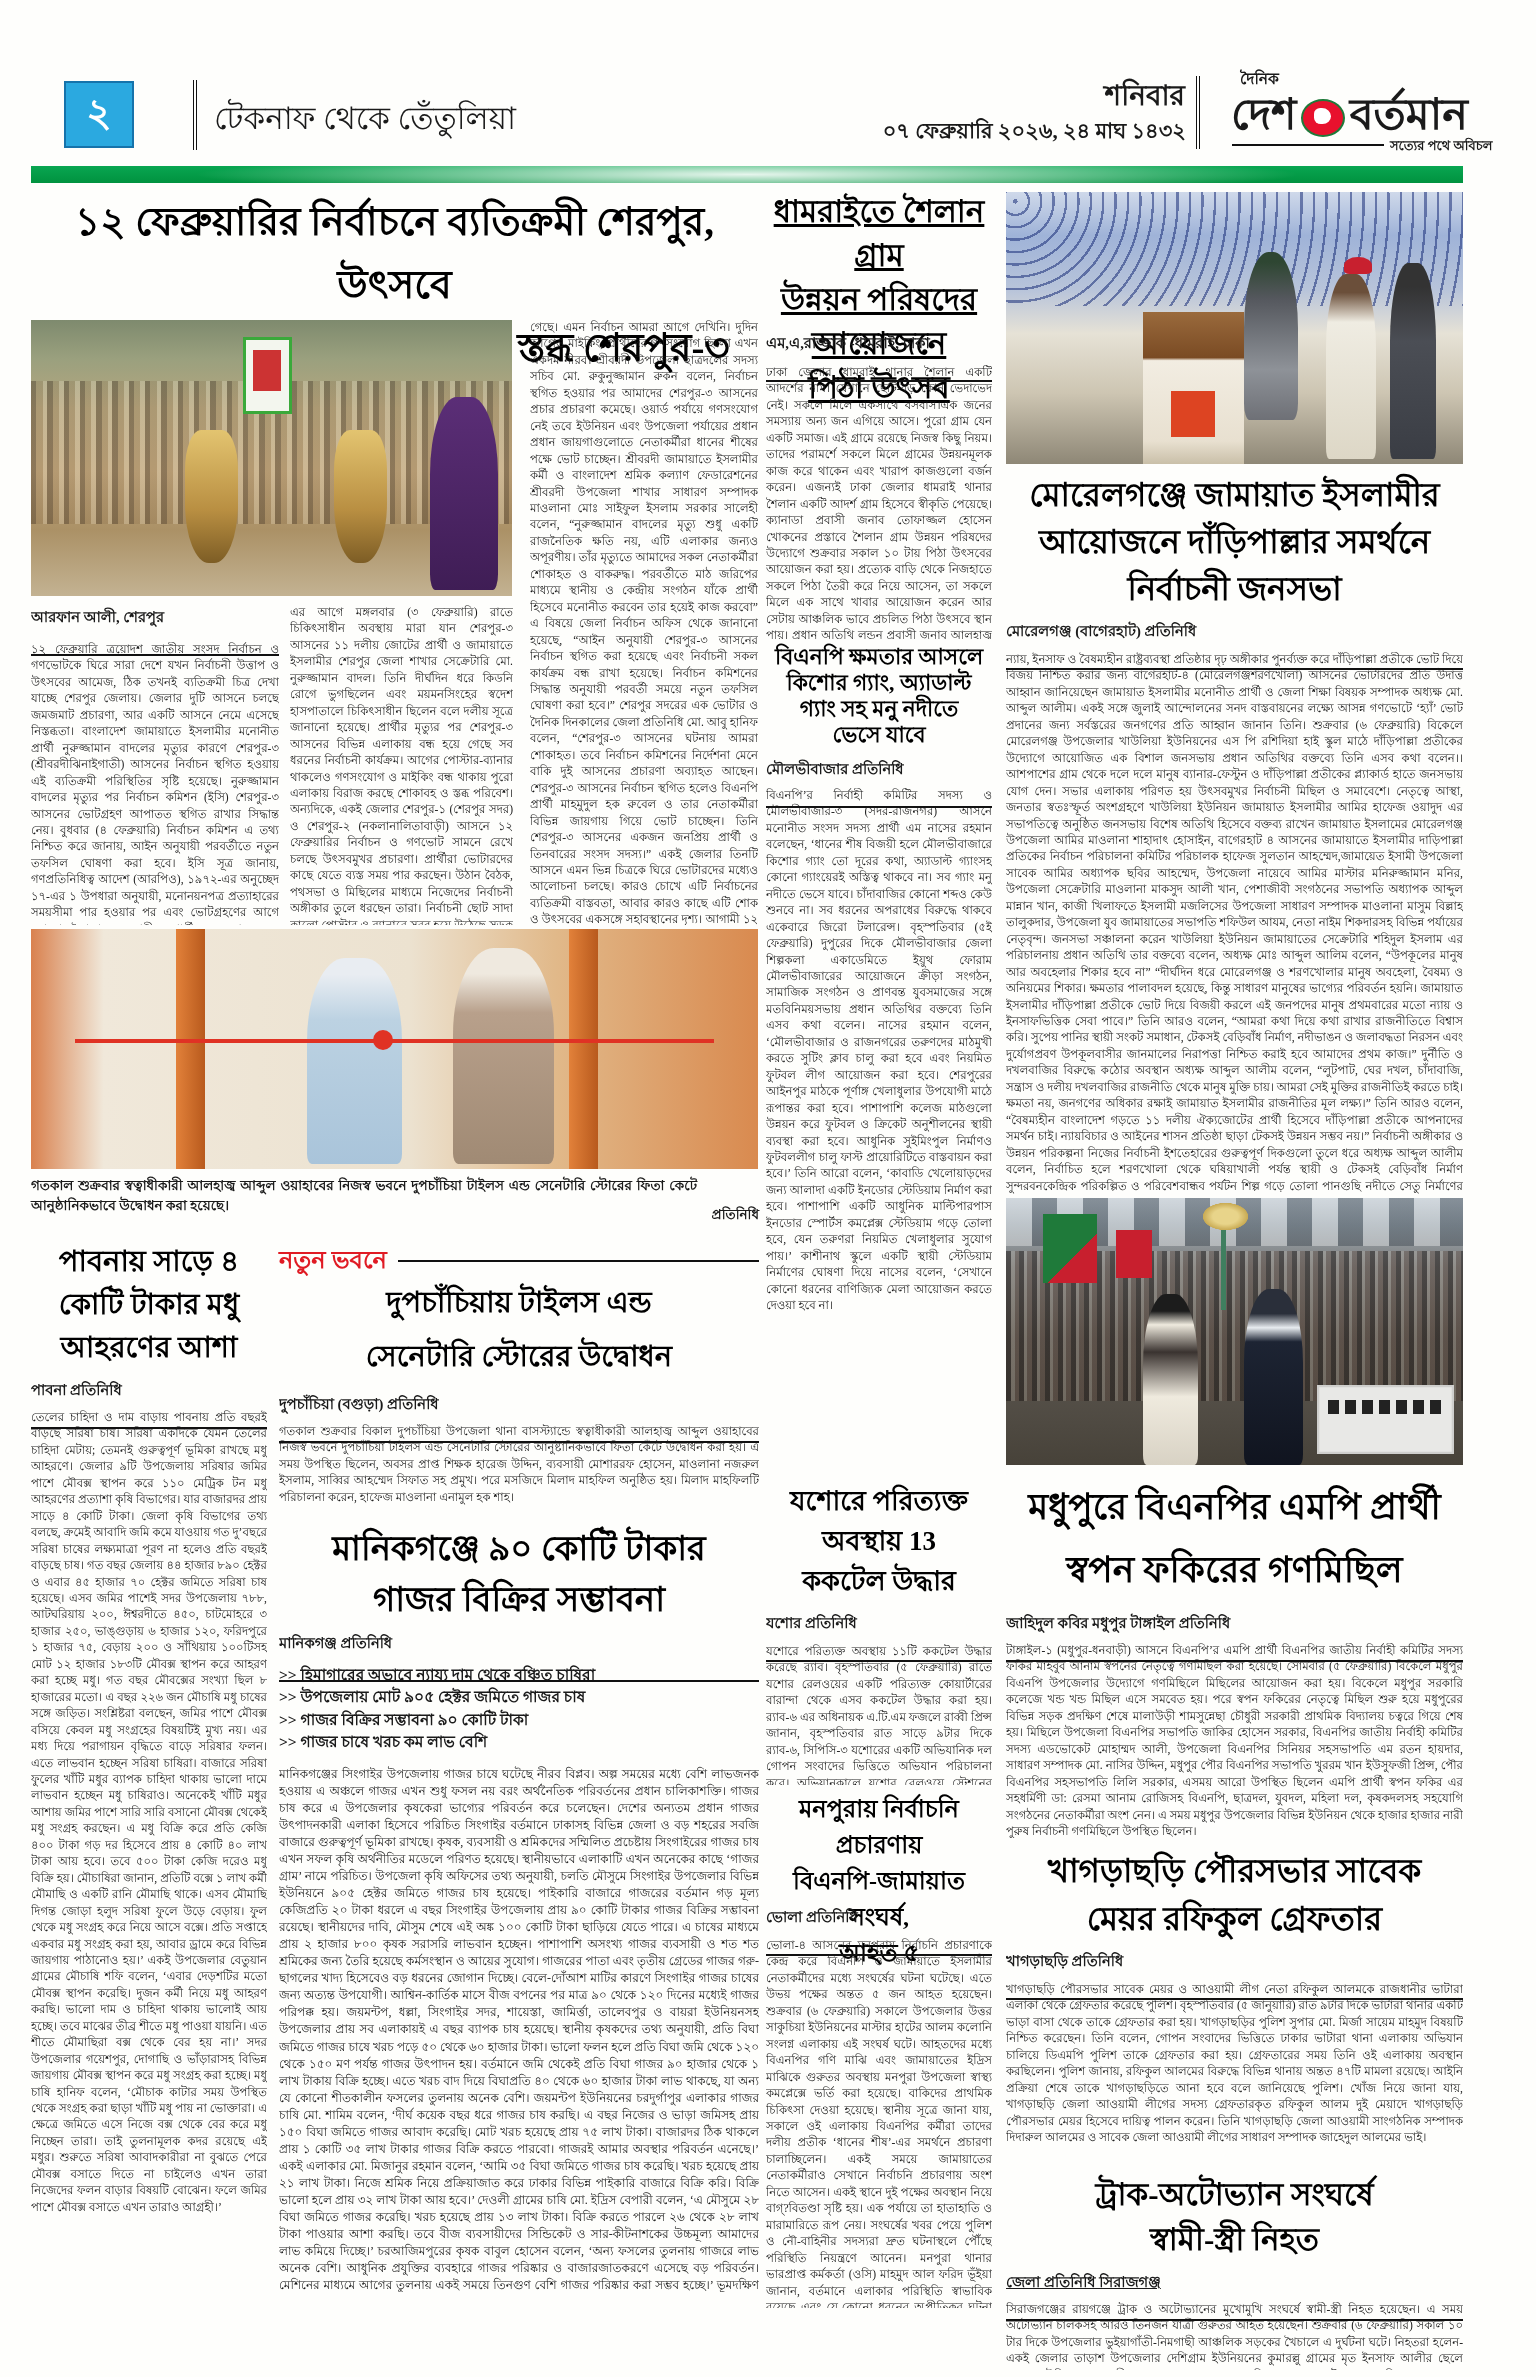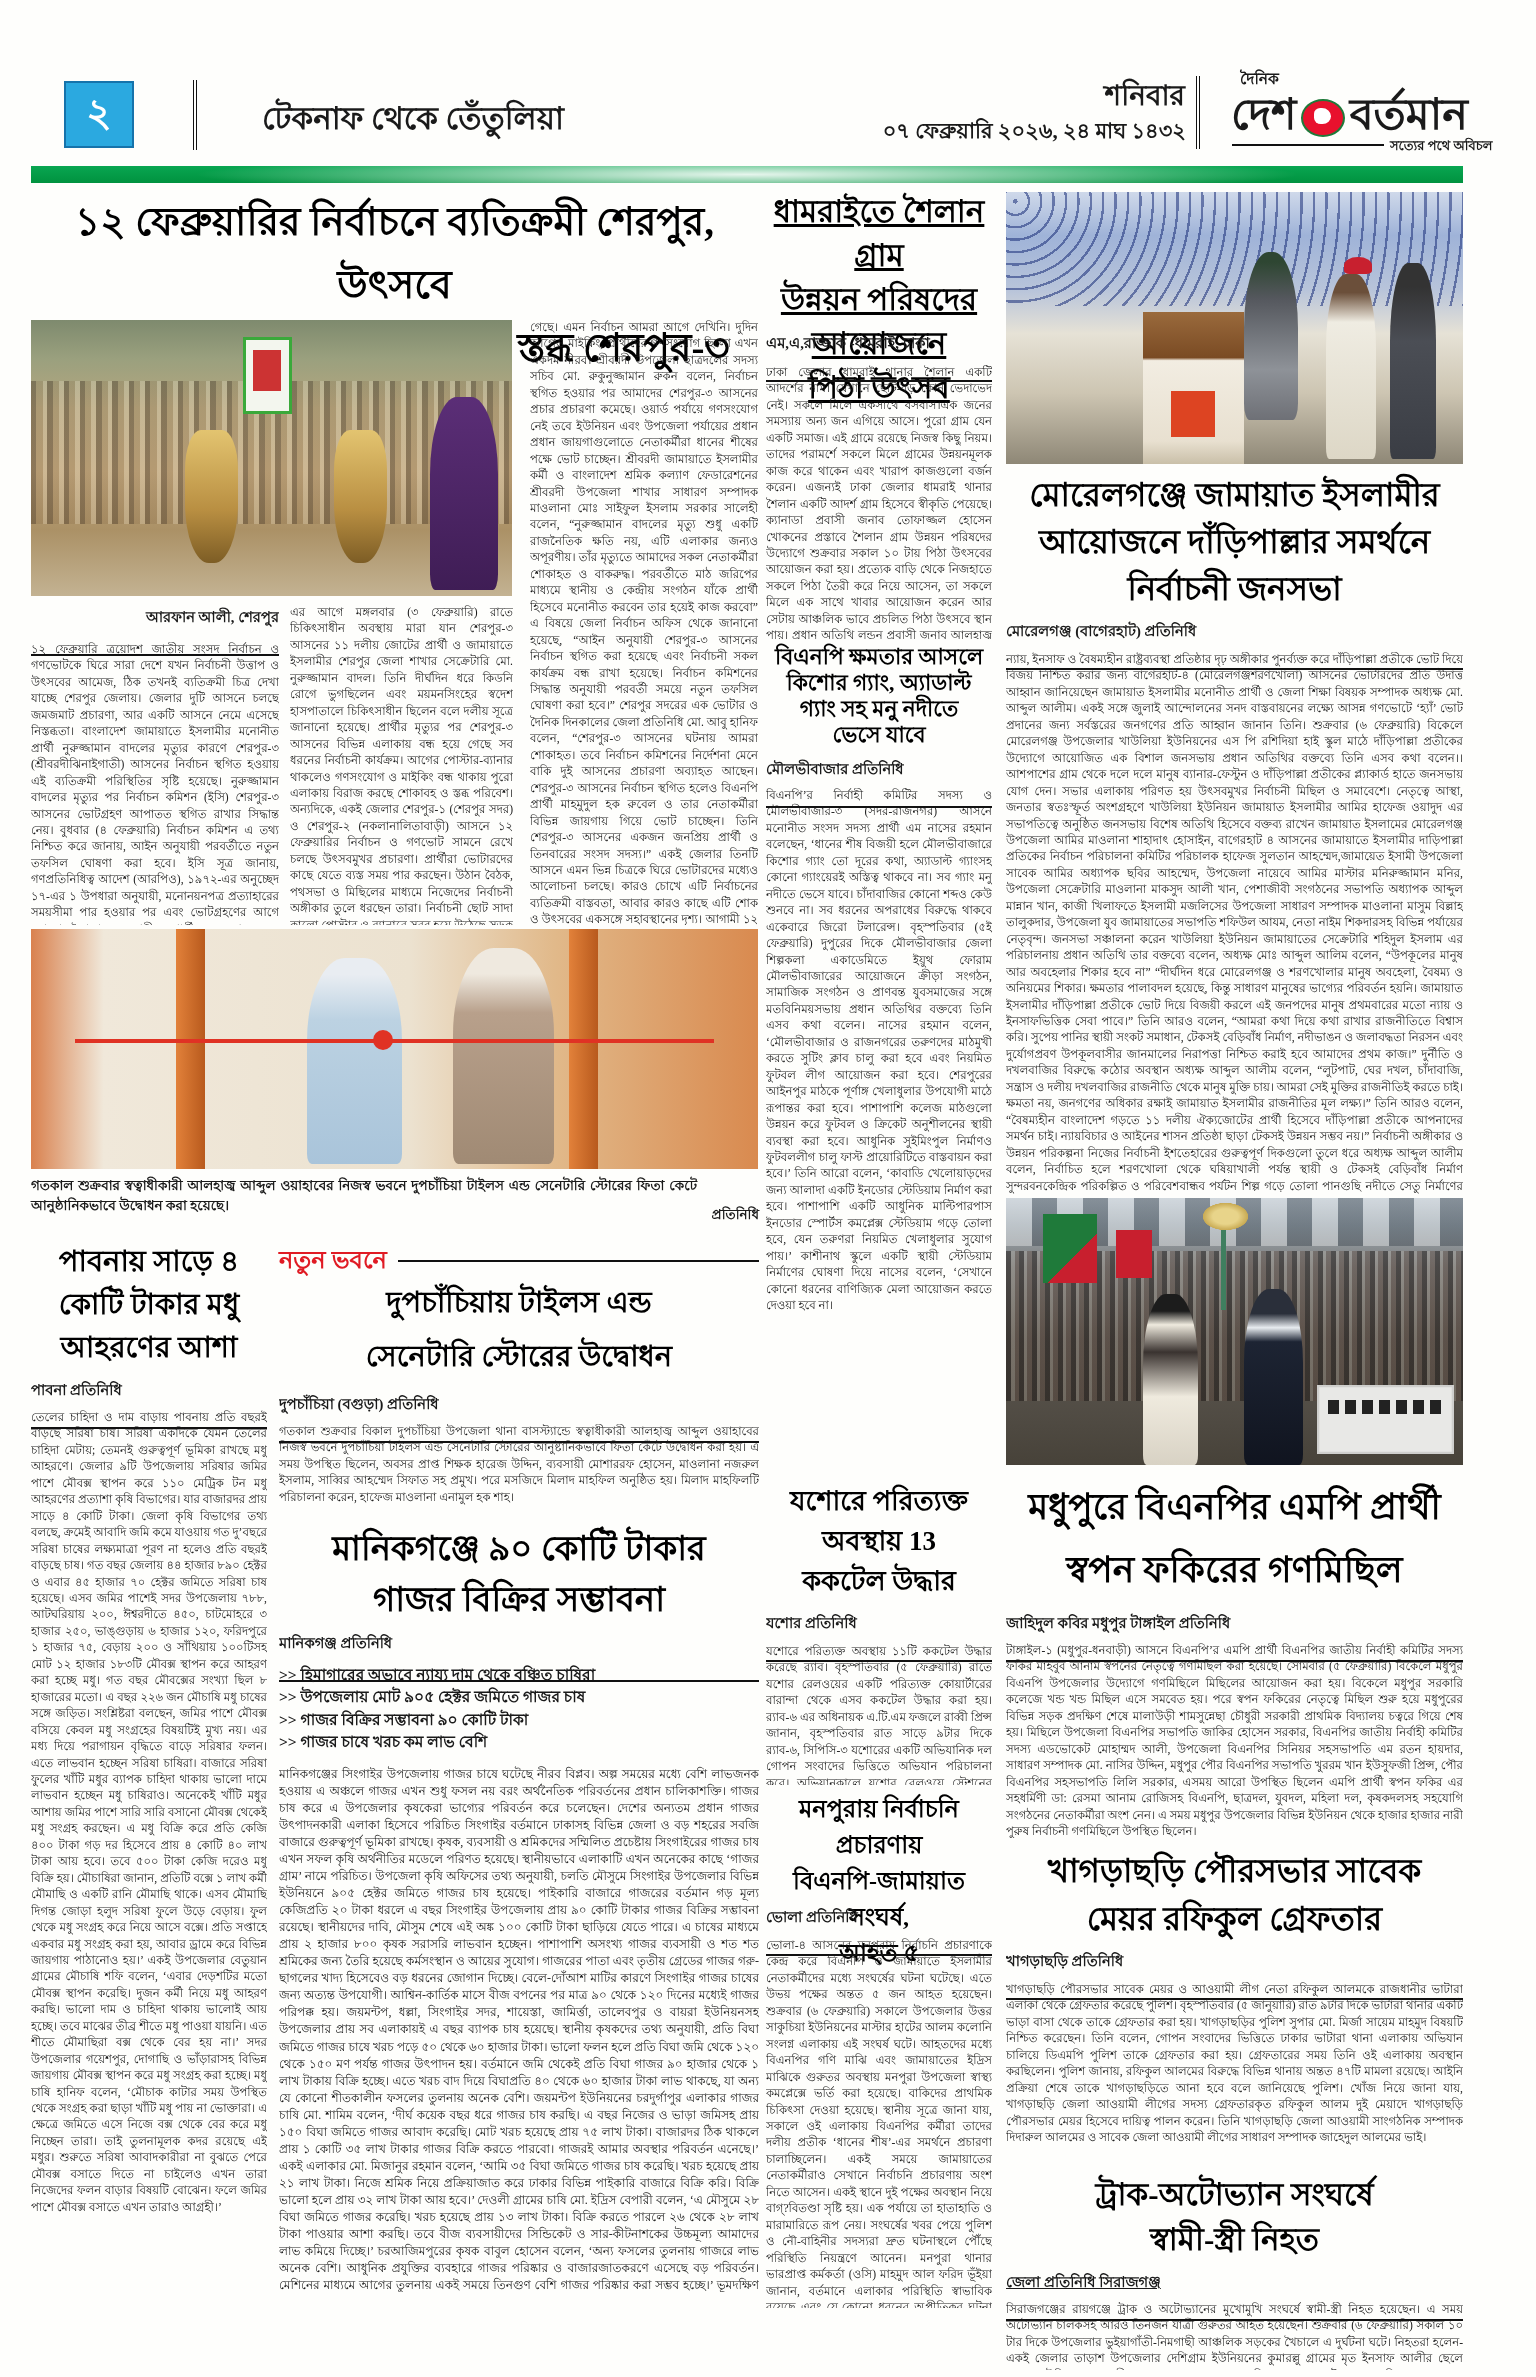--- a/index.html
+++ b/index.html
@@ -3,21 +3,21 @@
 <meta charset="utf-8">
 <style>
   html,body{margin:0;padding:0;background:#e8e8e4;}
   #page{position:relative;width:1536px;height:2377px;background:#fefefc;margin:0 auto;
         font-family:"Liberation Serif","DejaVu Serif",serif;color:#1a1a1a;overflow:hidden;}
   .abs{position:absolute;}
   
   .pagebox{background:#2ba9e0;border:2.3px solid #1673ab;color:#fff;display:flex;align-items:center;justify-content:center;
            font-size:39px;font-weight:bold;}
   .dbar{border-left:4.6px double #111;}
-  .section-title{font-size:31px;font-weight:bold;white-space:nowrap;margin-left:48px;}
+  .section-title{font-size:31px;font-weight:normal;white-space:nowrap;}
   .day{font-size:28px;font-weight:bold;text-align:right;}
   .date{font-size:21px;font-weight:bold;text-align:right;white-space:nowrap;}
   .logo-small{font-size:15.5px;font-weight:bold;}
   .logo-main{font-size:43px;font-weight:bold;white-space:nowrap;display:flex;align-items:center;gap:4.6px;}
   .logo-oval{width:40px;height:34px;background:#e8112d;border:2.3px solid #1f7a3a;border-radius:50%;position:relative;}
   .logo-oval:after{content:"";position:absolute;left:10.8px;top:7.7px;width:17px;height:15.5px;background:#fff;
                    border-radius:40% 60% 55% 45%;}
   .logo-rule{border-bottom:2.3px solid #111;}
   .tagline{font-size:13px;font-weight:bold;white-space:nowrap;}
   .greenbar{background:linear-gradient(180deg,#09a651 0%,#00923f 100%);}
@@ -110,21 +110,21 @@
   <div class="abs photo ph-a" style="left:31px;top:320px;width:481px;height:276px;">
     <div class="crowd"></div>
     <div class="poster">
         <i></i>
       </div>
     <div class="straw1"></div>
     <div class="straw2"></div>
     <div class="fig-purple"></div>
   </div>
 
-  <div class="abs byline" style="left:31px;top:605px;width:248px;text-align:right;">আরফান আলী, শেরপুর</div>
+  <div class="abs byline" style="left:31px;top:605px;width:248px;">আরফান আলী, শেরপুর</div>
   <div class="abs body-text" style="left:31px;top:642px;width:248px;height:283px;">১২ ফেব্রুয়ারি ত্রয়োদশ জাতীয় সংসদ নির্বাচন ও গণভোটকে ঘিরে সারা দেশে যখন নির্বাচনী উত্তাপ ও উৎসবের আমেজ, ঠিক তখনই ব্যতিক্রমী চিত্র দেখা যাচ্ছে শেরপুর জেলায়। জেলার দুটি আসনে চলছে জমজমাট প্রচারণা, আর একটি আসনে নেমে এসেছে নিস্তব্ধতা। বাংলাদেশ জামায়াতে ইসলামীর মনোনীত প্রার্থী নুরুজ্জামান বাদলের মৃত্যুর কারণে শেরপুর-৩ (শ্রীবরদীঝিনাইগাতী) আসনের নির্বাচন স্থগিত হওয়ায় এই ব্যতিক্রমী পরিস্থিতির সৃষ্টি হয়েছে। নুরুজ্জামান বাদলের মৃত্যুর পর নির্বাচন কমিশন (ইসি) শেরপুর-৩ আসনের ভোটগ্রহণ আপাতত স্থগিত রাখার সিদ্ধান্ত নেয়। বুধবার (৪ ফেব্রুয়ারি) নির্বাচন কমিশন এ তথ্য নিশ্চিত করে জানায়, আইন অনুযায়ী পরবর্তীতে নতুন তফসিল ঘোষণা করা হবে। ইসি সূত্র জানায়, গণপ্রতিনিধিত্ব আদেশ (আরপিও), ১৯৭২-এর অনুচ্ছেদ ১৭-এর ১ উপধারা অনুযায়ী, মনোনয়নপত্র প্রত্যাহারের সময়সীমা পার হওয়ার পর এবং ভোটগ্রহণের আগে কোনো বৈধভাবে মনোনীত প্রার্থী মৃত্যুবরণ করলে সংশ্লিষ্ট আসনের নির্বাচনী কার্যক্রম স্থগিত করার বিধান রয়েছে।</div>
   <div class="abs body-text" style="left:290px;top:605px;width:223px;height:320px;">এর আগে মঙ্গলবার (৩ ফেব্রুয়ারি) রাতে চিকিৎসাধীন অবস্থায় মারা যান শেরপুর-৩ আসনের ১১ দলীয় জোটের প্রার্থী ও জামায়াতে ইসলামীর শেরপুর জেলা শাখার সেক্রেটারি মো. নুরুজ্জামান বাদল। তিনি দীর্ঘদিন ধরে কিডনি রোগে ভুগছিলেন এবং ময়মনসিংহের স্বদেশ হাসপাতালে চিকিৎসাধীন ছিলেন বলে দলীয় সূত্রে জানানো হয়েছে। প্রার্থীর মৃত্যুর পর শেরপুর-৩ আসনের বিভিন্ন এলাকায় বন্ধ হয়ে গেছে সব ধরনের নির্বাচনী কার্যক্রম। আগের পোস্টার-ব্যানার থাকলেও গণসংযোগ ও মাইকিং বন্ধ থাকায় পুরো এলাকায় বিরাজ করছে শোকাবহ ও স্তব্ধ পরিবেশ। অন্যদিকে, একই জেলার শেরপুর-১ (শেরপুর সদর) ও শেরপুর-২ (নকলানালিতাবাড়ী) আসনে ১২ ফেব্রুয়ারির নির্বাচন ও গণভোট সামনে রেখে চলছে উৎসবমুখর প্রচারণা। প্রার্থীরা ভোটারদের কাছে যেতে ব্যস্ত সময় পার করছেন। উঠান বৈঠক, পথসভা ও মিছিলের মাধ্যমে নিজেদের নির্বাচনী অঙ্গীকার তুলে ধরছেন তারা। নির্বাচনী ছোট সাদা কালো পোস্টার ও ব্যানারে সরব হয়ে উঠেছে সড়ক ও জনবহুল এলাকাগুলো। শ্রীবরদী উপজেলার এক ভোটার জাকারিয়া বলেন, “চারদিকে যখন নির্বাচন নিয়ে ব্যস্ততা, তখন প্রার্থীর মৃত্যুতে আমাদের এলাকায় সবকিছু থমকে</div>
   <div class="abs body-text" style="left:530px;top:320px;width:228px;height:605px;">গেছে। এমন নির্বাচন আমরা আগে দেখিনি। দুদিন আগেও মাইকিং, প্রার্থীদের গণসংযোগ ছিলো এখন একদম নীরব। শ্রীবরদী উপজেলা ছাত্রদলের সদস্য সচিব মো. রুকুনুজ্জামান রুকন বলেন, নির্বাচন স্থগিত হওয়ার পর আমাদের শেরপুর-৩ আসনের প্রচার প্রচারণা কমেছে। ওয়ার্ড পর্যায়ে গণসংযোগ নেই তবে ইউনিয়ন এবং উপজেলা পর্যায়ের প্রধান প্রধান জায়গাগুলোতে নেতাকর্মীরা ধানের শীষের পক্ষে ভোট চাচ্ছেন। শ্রীবরদী জামায়াতে ইসলামীর কর্মী ও বাংলাদেশ শ্রমিক কল্যাণ ফেডারেশনের শ্রীবরদী উপজেলা শাখার সাধারণ সম্পাদক মাওলানা মোঃ সাইফুল ইসলাম সরকার সালেহী বলেন, “নুরুজ্জামান বাদলের মৃত্যু শুধু একটি রাজনৈতিক ক্ষতি নয়, এটি এলাকার জন্যও অপূরণীয়। তাঁর মৃত্যুতে আমাদের সকল নেতাকর্মীরা শোকাহত ও বাকরুদ্ধ। পরবর্তীতে মাঠ জরিপের মাধ্যমে স্থানীয় ও কেন্দ্রীয় সংগঠন যাঁকে প্রার্থী হিসেবে মনোনীত করবেন তার হয়েই কাজ করবো” এ বিষয়ে জেলা নির্বাচন অফিস থেকে জানানো হয়েছে, “আইন অনুযায়ী শেরপুর-৩ আসনের নির্বাচন স্থগিত করা হয়েছে এবং নির্বাচনী সকল কার্যক্রম বন্ধ রাখা হয়েছে। নির্বাচন কমিশনের সিদ্ধান্ত অনুযায়ী পরবর্তী সময়ে নতুন তফসিল ঘোষণা করা হবে।” শেরপুর সদরের এক ভোটার ও দৈনিক দিনকালের জেলা প্রতিনিধি মো. আবু হানিফ বলেন, “শেরপুর-৩ আসনের ঘটনায় আমরা শোকাহত। তবে নির্বাচন কমিশনের নির্দেশনা মেনে বাকি দুই আসনের প্রচারণা অব্যাহত আছেন। শেরপুর-৩ আসনের নির্বাচন স্থগিত হলেও বিএনপি প্রার্থী মাহমুদুল হক রুবেল ও তার নেতাকর্মীরা বিভিন্ন জায়গায় গিয়ে ভোট চাচ্ছেন। তিনি শেরপুর-৩ আসনের একজন জনপ্রিয় প্রার্থী ও তিনবারের সংসদ সদস্য।” একই জেলার তিনটি আসনে এমন ভিন্ন চিত্রকে ঘিরে ভোটারদের মধ্যেও আলোচনা চলছে। কারও চোখে এটি নির্বাচনের ব্যতিক্রমী বাস্তবতা, আবার কারও কাছে এটি শোক ও উৎসবের একসঙ্গে সহাবস্থানের দৃশ্য। আগামী ১২ ফেব্রুয়ারির আগে শেরপুর-৩ আসনে পুনরায় নির্বাচনি তফসিল ঘোষণা করার কোনো আইনি সুযোগ নেই বলে জানিয়েছেন ইসি আব্দুর রহমানেল মাছউদ।</div>
 
   <div class="abs hl" style="left:766px;top:190px;width:226px;height:133px;font-size:31px;line-height:44px;text-decoration:underline;">ধামরাইতে শৈলান গ্রাম
 উন্নয়ন পরিষদের আয়োজনে
 পিঠা উৎসব</div>
   <div class="abs byline" style="left:766px;top:331px;width:226px;">এম,এ,রাজ্জাক -ধামরাই, ঢাকা</div>
   <div class="abs body-text" style="left:766px;top:365px;width:226px;height:274px;">ঢাকা জেলার ধামরাই থানার শৈলান একটি আদর্শের নাম। যেখানে ছোট-বড় কোন ভেদাভেদ নেই। সকলে মিলে একসাথে বসবাস।এক জনের সমস্যায় অন্য জন এগিয়ে আসে। পুরো গ্রাম যেন একটি সমাজ। এই গ্রামে রয়েছে নিজস্ব কিছু নিয়ম। তাদের পরামর্শে সকলে মিলে গ্রামের উন্নয়নমূলক কাজ করে থাকেন এবং খারাপ কাজগুলো বর্জন করেন। এজন্যই ঢাকা জেলার ধামরাই থানার শৈলান একটি আদর্শ গ্রাম হিসেবে স্বীকৃতি পেয়েছে। ক্যানাডা প্রবাসী জনাব তোফাজ্জল হোসেন খোকনের প্রস্তাবে শৈলান গ্রাম উন্নয়ন পরিষদের উদ্যোগে শুক্রবার সকাল ১০ টায় পিঠা উৎসবের আয়োজন করা হয়। প্রত্যেক বাড়ি থেকে নিজহাতে সকলে পিঠা তৈরী করে নিয়ে আসেন, তা সকলে মিলে এক সাথে খাবার আয়োজন করেন আর সেটায় আঞ্চলিক ভাবে প্রচলিত পিঠা উৎসবে স্থান পায়। প্রধান অতিথি লন্ডন প্রবাসী জনাব আলহাজ্ব রফিক আহমেদ পিঠা উৎসব উদ্বোধন করেন। বিশেষ অতিথি হিসেবে উপস্থিত ছিলেন গ্রাম উন্নয়ন পরিষদের উপদেষ্টা জনাব, মোঃ ফেরদৌস, জনাব মোঃ মাহবুব হোসেন শহিদসহ গ্রামের আরো মুরুব্বিগণ,অনুষ্ঠান সঞ্চালনে ছিলেন আসাদুজ্জামান আসাদ। প্রধান উপদেষ্টা জনাব শামসুল ইসলাম উৎসবের উদ্দেশ্য ও গুরুত্ব তুলে ধরে বক্তব্য রাখেন।</div>
 

